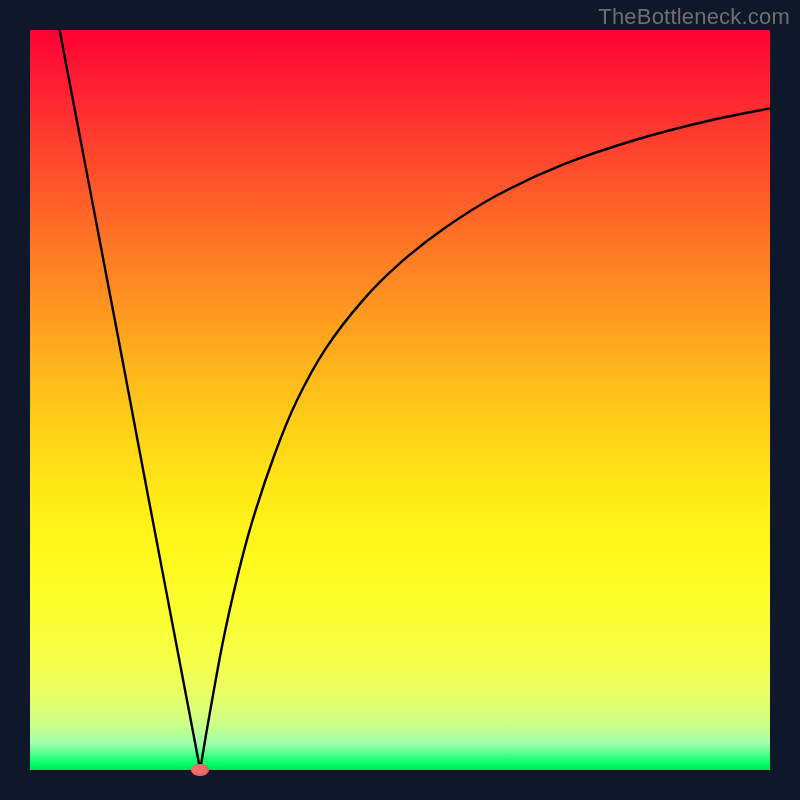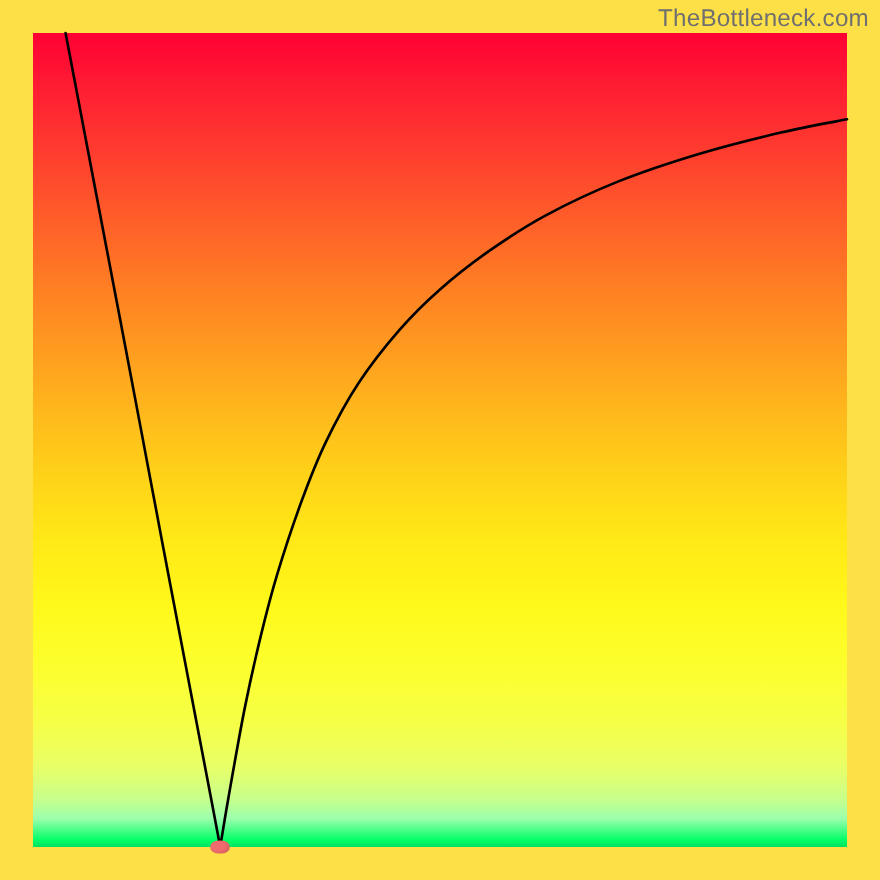--- a/index.html
+++ b/index.html
@@ -8,21 +8,21 @@
     width: 800px;
     height: 800px;
     overflow: hidden;
     background: #000;
     font-family: Arial, Helvetica, sans-serif;
   }
   .frame {
     position: relative;
     width: 800px;
     height: 800px;
-    background: #fde047;
+    background: #0f172a;
   }
   .plot-area {
     position: absolute;
     left: 30px;
     top: 30px;
     width: 740px;
     height: 740px;
     
     background: linear-gradient(to bottom,
       #ff0033 0%,

